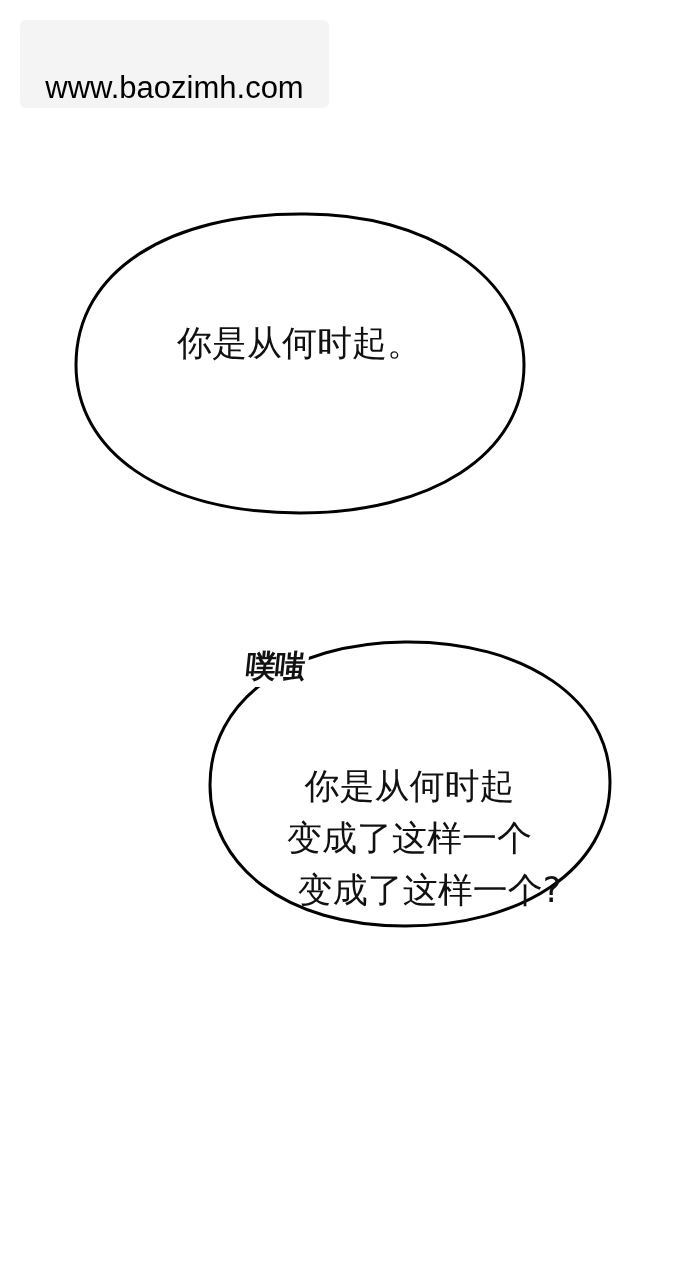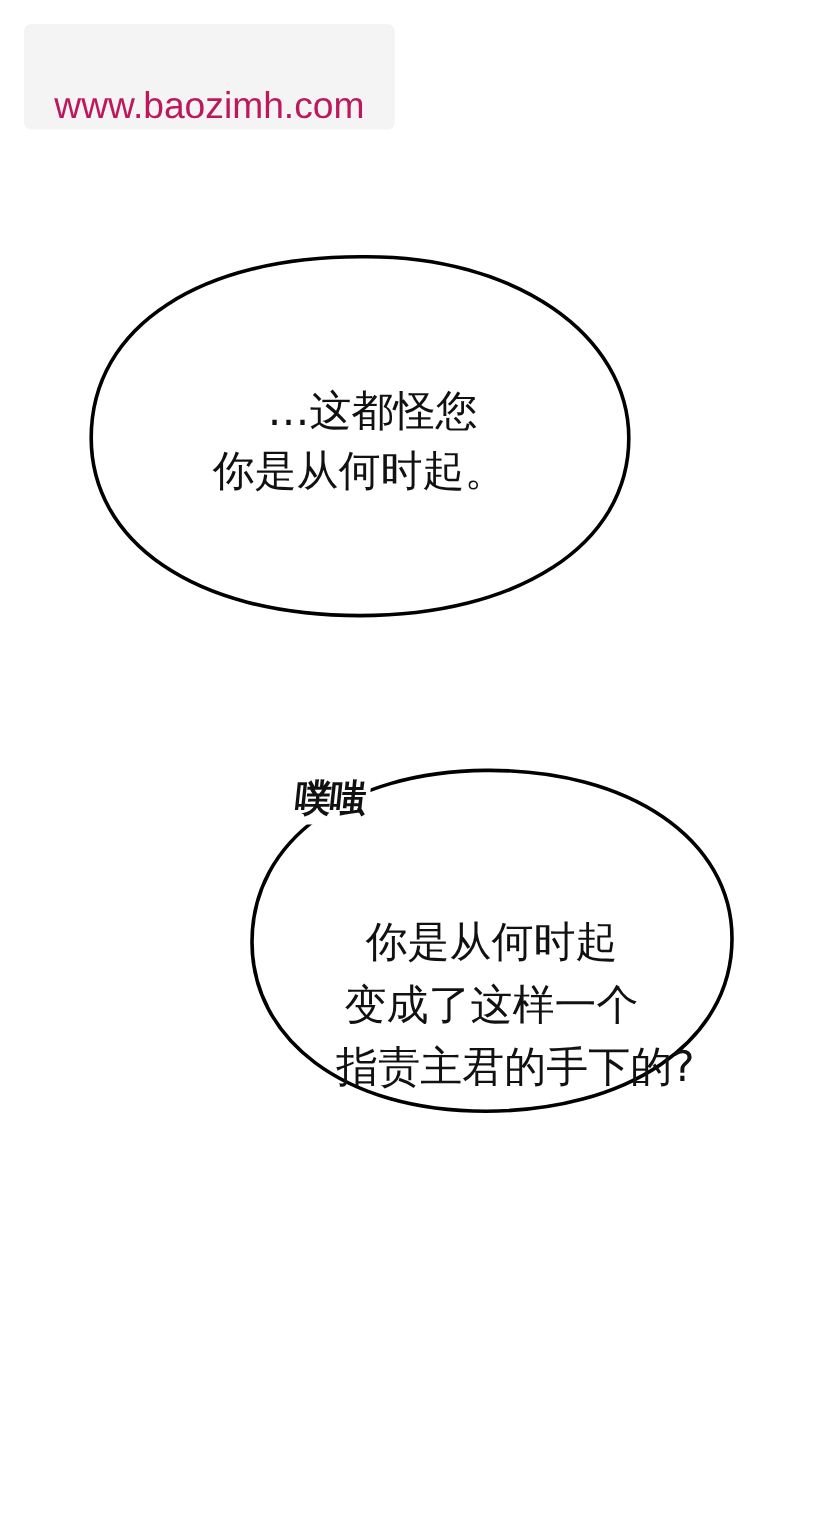--- a/index.html
+++ b/index.html
@@ -42,21 +42,21 @@
       font-size: 28px;
       vertical-align: top;
     }
     .wm-line2 {
       position: absolute;
       left: 0;
       top: 50px;
       width: 309px;
       text-align: center;
       font-size: 31px;
-      color: #be185d;
+      color: #000000;
       line-height: 36px;
       white-space: nowrap;
       font-family: "Liberation Sans", sans-serif;
     }
     svg.bubbles {
       position: absolute;
       left: 0;
       top: 0;
     }
     .text-block {
@@ -120,21 +120,20 @@
   <path d="M 405 642
            C 525 641, 610 700, 610 782
            C 610 870, 520 926, 405 926
            C 285 926, 210 865, 210 785
            C 210 700, 290 643, 405 642 Z" fill="#ffffff" stroke="#000000" stroke-width="3"></path>
 </svg>
 
 <div class="sfx">噗嗤</div>
 
 <div class="text-block b1-text">
-  <span class="b1-line1">…这都怪您</span>
   <span style="display:block">你是从何时起。</span>
 </div>
 
 <div class="text-block b2-text">
   <span>你是从何时起</span>
   <span>变成了这样一个</span>
-  <span class="b2-line3">指责主君的手下的?</span>
+  <span class="b2-line3">变成了这样一个?</span>
 </div>
 
 </body></html>

